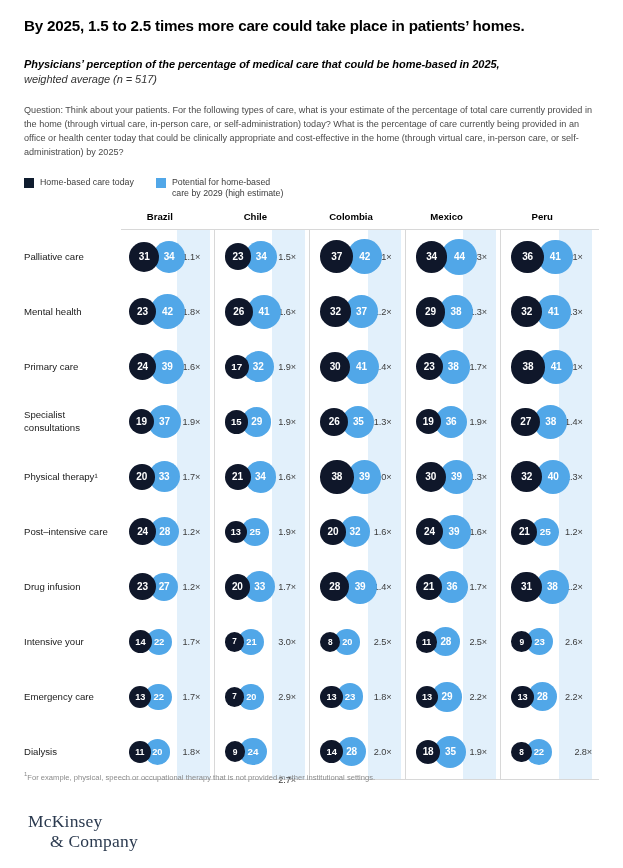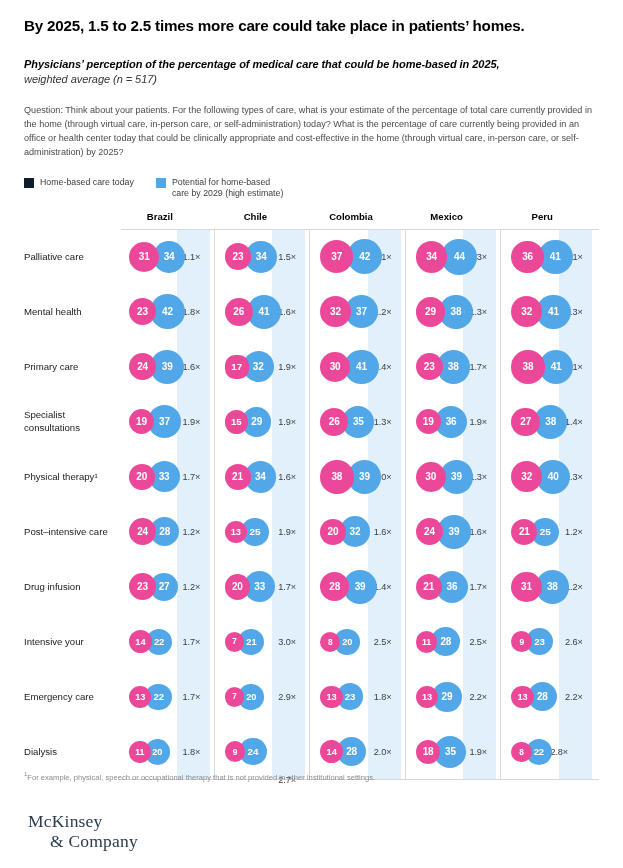--- a/index.html
+++ b/index.html
@@ -137,21 +137,21 @@
     position: absolute;
     top: 50%;
     border-radius: 50%;
     display: flex;
     align-items: center;
     justify-content: center;
     color: #ffffff;
     font-weight: bold;
     letter-spacing: -0.1px;
   }
-  .bub.dark { background: #ec4899; z-index: 2; }
+  .bub.dark { background: #0f172a; z-index: 2; }
   .bub.lite { background: #51a7e8; z-index: 1; }
   .mult {
     position: absolute;
     top: 50%;
     transform: translateY(-50%);
     font-size: 9.2px;
     color: #3c3c3c;
     letter-spacing: -0.1px;
     white-space: nowrap;
   }
@@ -286,21 +286,21 @@
           </div>
         </div>
         <div class="row">
           <div class="row-label">Primary care</div>
           <div class="cell">
             <div class="bub dark" style="height: 27.2727px; width: 27.2727px; left: 8px; margin-top: -13.6364px; font-size: 10px;">24</div>
             <div class="bub lite" style="height: 33.8182px; width: 33.8182px; left: 29.2727px; margin-top: -16.9091px; font-size: 10px;">39</div>
             <div class="mult" style="left: 61.6px;">1.6×</div>
           </div>
           <div class="cell">
-            <div class="bub dark" style="height: 24.2182px; width: 24.2182px; left: 8px; margin-top: -12.1091px; font-size: 9.92945px; border-radius: 10px;">17</div>
+            <div class="bub dark" style="height: 24.2182px; width: 24.2182px; left: 8px; margin-top: -12.1091px; font-size: 9.92945px;">17</div>
             <div class="bub lite" style="height: 30.7636px; width: 30.7636px; left: 26.2182px; margin-top: -15.3818px; font-size: 10px;">32</div>
             <div class="mult" style="left: 61.6px;">1.9×</div>
           </div>
           <div class="cell">
             <div class="bub dark" style="height: 29.8909px; width: 29.8909px; left: 8px; margin-top: -14.9455px; font-size: 10px;">30</div>
             <div class="bub lite" style="height: 34.6909px; width: 34.6909px; left: 31.8909px; margin-top: -17.3455px; font-size: 10px;">41</div>
             <div class="mult" style="left: 61.6px;">1.4×</div>
           </div>
           <div class="cell">
             <div class="bub dark" style="height: 26.8364px; width: 26.8364px; left: 8px; margin-top: -13.4182px; font-size: 10px;">23</div>
@@ -499,21 +499,21 @@
             <div class="mult" style="left: 61.6px;">2.0×</div>
           </div>
           <div class="cell">
             <div class="bub dark" style="height: 24.6545px; width: 24.6545px; left: 8px; margin-top: -12.3273px; font-size: 10px;">18</div>
             <div class="bub lite" style="height: 32.0727px; width: 32.0727px; left: 26.6545px; margin-top: -16.0364px; font-size: 10px;">35</div>
             <div class="mult" style="left: 61.6px;">1.9×</div>
           </div>
           <div class="cell">
             <div class="bub dark" style="height: 20.2909px; width: 20.2909px; left: 8px; margin-top: -10.1455px; font-size: 8.31927px;">8</div>
             <div class="bub lite" style="height: 26.4px; width: 26.4px; left: 22.2909px; margin-top: -13.2px; font-size: 9.504px;">22</div>
-            <div class="mult" style="left: 47px;">2.8×</div>
+            <div class="mult" style="left: 71px;">2.8×</div>
           </div>
         </div>
         <div class="hrule" style="top: 0px; left: 97px;"></div>
         <div class="hrule" style="top: 550px; left: 97px;"></div>
       </div>
   </div>
 
   <div class="footnotes">
     <div><sup>1</sup><span>For example, physical, speech or occupational therapy that is not provided in other institutional settings.</span></div>
   </div>

